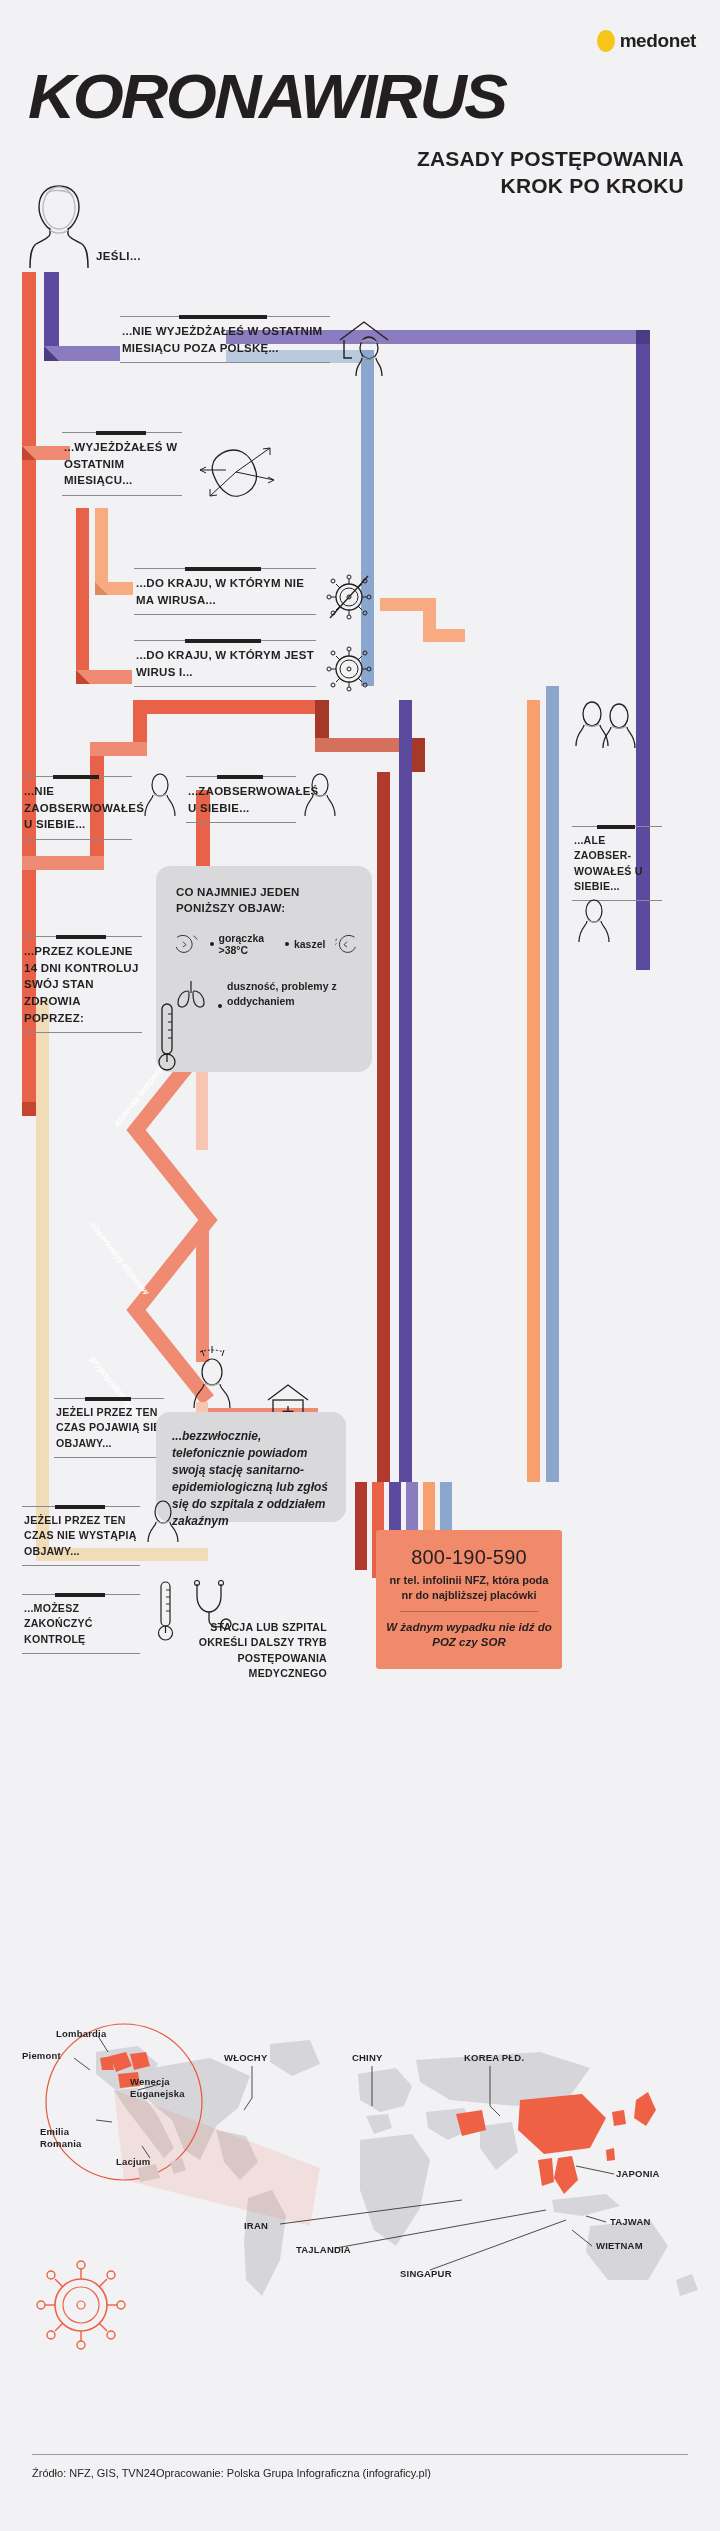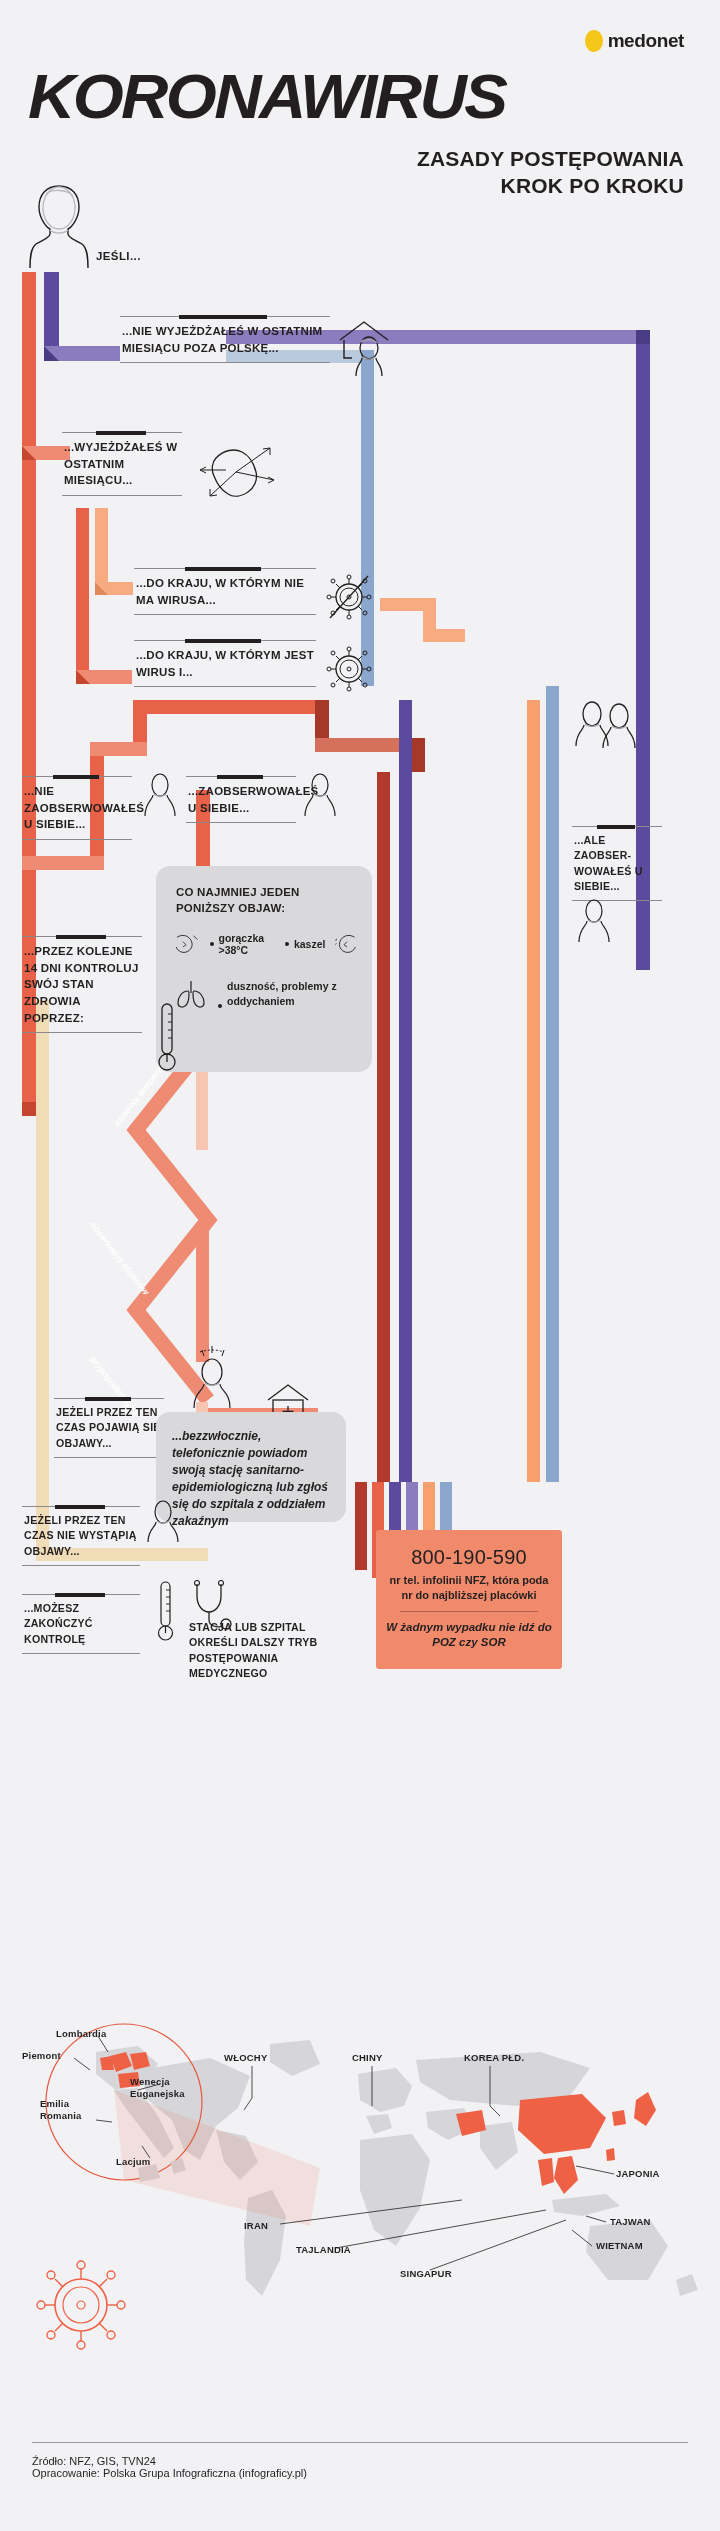--- a/index.html
+++ b/index.html
@@ -8,21 +8,21 @@
     background: #f2f2f4;
     font-family: "Liberation Sans", sans-serif;
     color: #231f20;
     position: relative;
     overflow: hidden;
   }
   .page { position: relative; width: 720px; height: 2531px; }
   .abs { position: absolute; }
 
   
-  .logo { position: absolute; right: 36px; top: 30px; display: flex; align-items: center; gap: 5px; }
+  .logo { position: absolute; right: 24px; top: 30px; display: flex; align-items: center; gap: 5px; }
   .logo-dot { width: 18px; height: 22px; border-radius: 50%; background: #f5c518; }
   .logo-text { font-size: 19px; font-weight: 700; letter-spacing: -0.4px; color: #231f20; }
 
   .title {
     position: absolute; left: 28px; top: 60px;
     font-size: 63px; font-weight: 800; font-style: italic;
     letter-spacing: -2.5px; color: #231f20;
     transform: scaleX(1.04); transform-origin: left center;
   }
   .subtitle {
@@ -76,21 +76,21 @@
   .mapsec { position: absolute; left: 0; top: 1930px; width: 720px; height: 510px; background: #f2f2f4; }
   .map-head {
     position: absolute; left: 330px; top: 32px; width: 370px;
     font-size: 11px; font-weight: 700; line-height: 1.45; text-align: center; letter-spacing: .2px;
   }
   .mlabel { position: absolute; font-size: 9.5px; font-weight: 700; letter-spacing: .2px; white-space: nowrap; }
 
   
   .footer { position: absolute; left: 32px; right: 32px; bottom: 52px; }
   .footer .line { height: 1px; background: #9a9a9e; }
-  .footer .row { display: flex; justify-content: flex-start; padding-top: 12px; font-size: 11px; color: #231f20; flex-direction: column; }
+  .footer .row { display: flex; justify-content: flex-start; padding-top: 12px; font-size: 11px; color: #231f20; }
 
   svg { display: block; }
   .lbl-on-rib {
     position: absolute; color: #fff; font-size: 9px; font-weight: 700; font-style: italic;
     white-space: nowrap; transform-origin: left center;
   }
 </style>
 </head>
 <body>
 
@@ -445,21 +445,21 @@
   </svg>
 
   <svg class="abs" style="left:190px;top:1580px;" width="44" height="56" viewBox="0 0 44 56">
     <path d="M7 4 v12 C7 26 13 32 19 32 C25 32 31 26 31 16 V4" fill="none" stroke="#231f20" stroke-width="1.3"></path>
     <circle cx="7" cy="3" r="2.5" fill="none" stroke="#231f20" stroke-width="1.1"></circle>
     <circle cx="31" cy="3" r="2.5" fill="none" stroke="#231f20" stroke-width="1.1"></circle>
     <path d="M19 32 v8 C19 46 27 48 33 46" fill="none" stroke="#231f20" stroke-width="1.3"></path>
     <circle cx="36" cy="44" r="5" fill="none" stroke="#231f20" stroke-width="1.3"></circle>
   </svg>
 
-  <div class="tblock small" style="left:187px;top:1620px;width:158px;border:none;">
+  <div class="tblock small" style="left:169px;top:1620px;width:158px;border:none;text-align:right;">
     <div class="txt" style="padding-top:0;">STACJA LUB SZPITAL OKREŚLI DALSZY TRYB POSTĘPOWANIA MEDYCZNEGO</div>
   </div>
 
   <div class="mapsec">
 
 
     <svg class="abs" style="left:120px;top:100px;" width="600" height="330" viewBox="0 0 600 330">
       <g fill="#d6d6da">
 
         <path d="M20 40 L90 28 L130 46 L118 78 L96 96 L80 130 L64 120 L52 90 L28 70 Z"></path>
@@ -520,21 +520,21 @@
       </g>
     </svg>
 
     <svg class="abs" style="left:110px;top:150px;" width="220" height="190" viewBox="0 0 220 190">
       <path d="M4 10 L210 88 L200 146 L14 100 Z" fill="#ef6144" opacity=".13"></path>
     </svg>
 
     <div class="mlabel" style="left:56px;top:98px;">Lombardia</div>
     <div class="mlabel" style="left:22px;top:120px;">Piemont</div>
     <div class="mlabel" style="left:130px;top:146px;width:56px;white-space:normal;line-height:1.25;">Wenecja Euganejska</div>
-    <div class="mlabel" style="left:40px;top:168px;width:52px;white-space:normal;line-height:1.25;">Emilia Romania</div>
+    <div class="mlabel" style="left:40px;top:196px;width:52px;white-space:normal;line-height:1.25;">Emilia Romania</div>
     <div class="mlabel" style="left:116px;top:226px;">Lacjum</div>
 
     <div class="mlabel" style="left:224px;top:122px;">WŁOCHY</div>
     <div class="mlabel" style="left:352px;top:122px;">CHINY</div>
     <div class="mlabel" style="left:464px;top:122px;">KOREA PŁD.</div>
     <div class="mlabel" style="left:616px;top:238px;">JAPONIA</div>
     <div class="mlabel" style="left:610px;top:286px;">TAJWAN</div>
     <div class="mlabel" style="left:596px;top:310px;">WIETNAM</div>
     <div class="mlabel" style="left:400px;top:338px;">SINGAPUR</div>
     <div class="mlabel" style="left:296px;top:314px;">TAJLANDIA</div>

